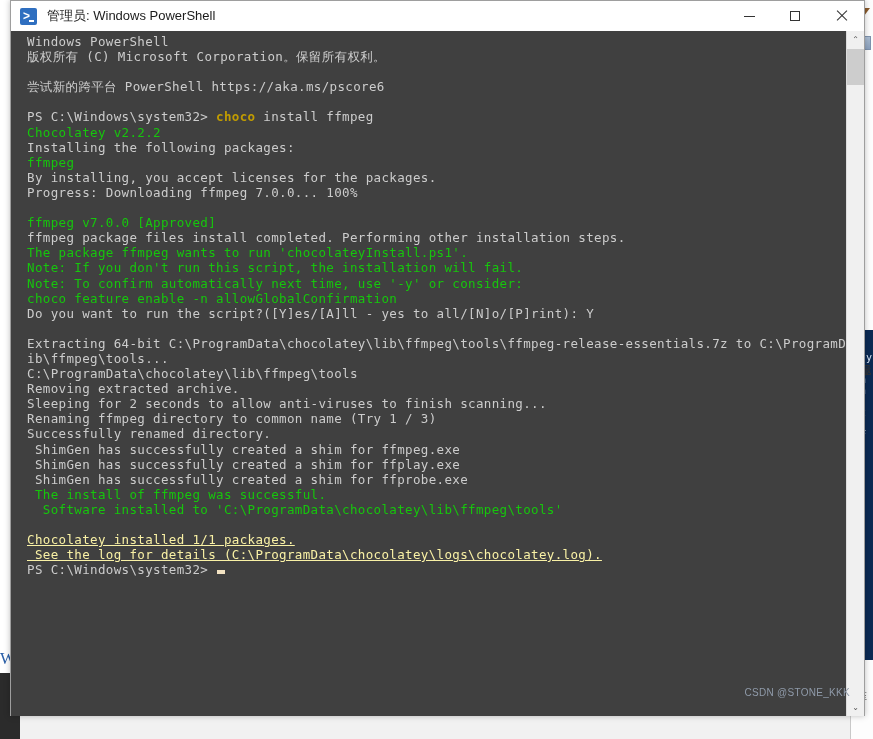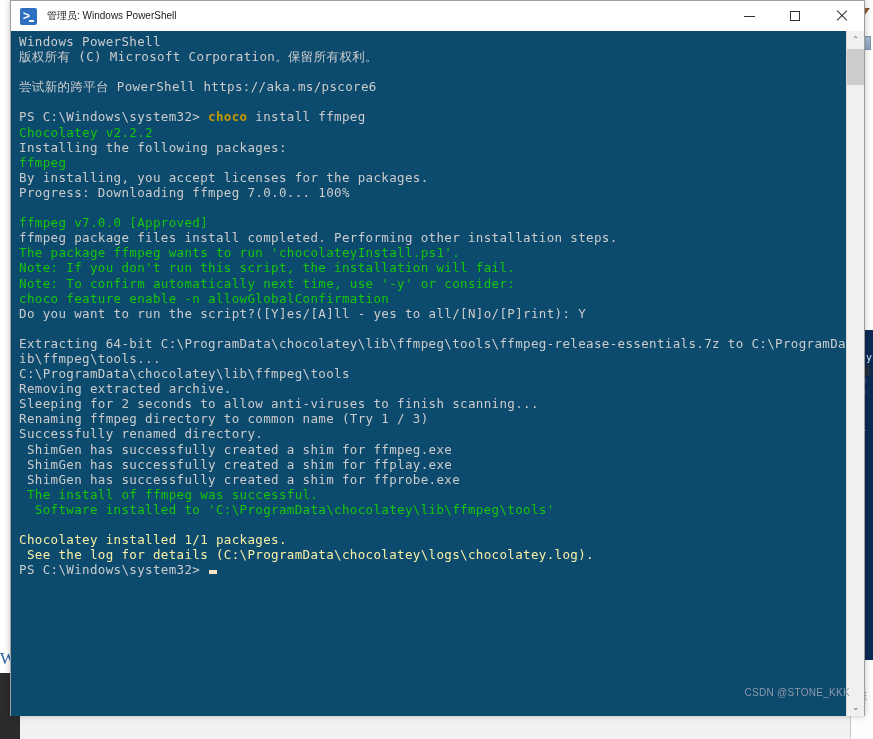--- a/index.html
+++ b/index.html
@@ -142,21 +142,21 @@
   }
   #title-icon::after {
     content: "";
     position: absolute;
     left: 9px; top: 12px;
     width: 5px; height: 2px;
     background: #ffffff;
   }
   #title-text {
     margin-left: 10px;
-    font-size: 10px;
+    font-size: 13px;
     color: #1b1b1b;
     white-space: nowrap;
     font-family: "Liberation Sans", sans-serif;
   }
   .win-btn {
     width: 46px;
     height: 30px;
     display: flex;
     align-items: center;
     justify-content: center;
@@ -186,37 +186,37 @@
 
   
   #console-wrap {
     position: relative;
     height: 685px;
     display: flex;
     background: #012456;
   }
   #console {
     flex: 1 1 auto;
-    background: #0c4a6e;
-    overflow: hidden;
-    position: relative;
-    padding: 3px 0 0 8px;
+    background: #404040;
+    overflow: hidden;
+    position: relative;
+    padding: 3px 0 0 16px;
     box-sizing: border-box;
   }
   #console-lines {
     font-family: "DejaVu Sans Mono", monospace;
     font-size: 12.5px;
     line-height: 15.1px;
     white-space: pre;
     color: #cccccc;
     letter-spacing: 0.35px;
   }
   .l-white  { color: #cccccc; }
   .l-green  { color: #16c60c; }
-  .l-yellow { color: #f9f1a5; }
+  .l-yellow { color: #f9f1a5; text-decoration: underline; }
   .c-yellow { color: #c19c00; font-weight: bold; }
   .c-white  { color: #cccccc; }
 
   .cursor {
     display: inline-block;
     width: 8px;
     height: 4px;
     background: #f3e3c3;
     vertical-align: baseline;
     margin-left: 1px;

